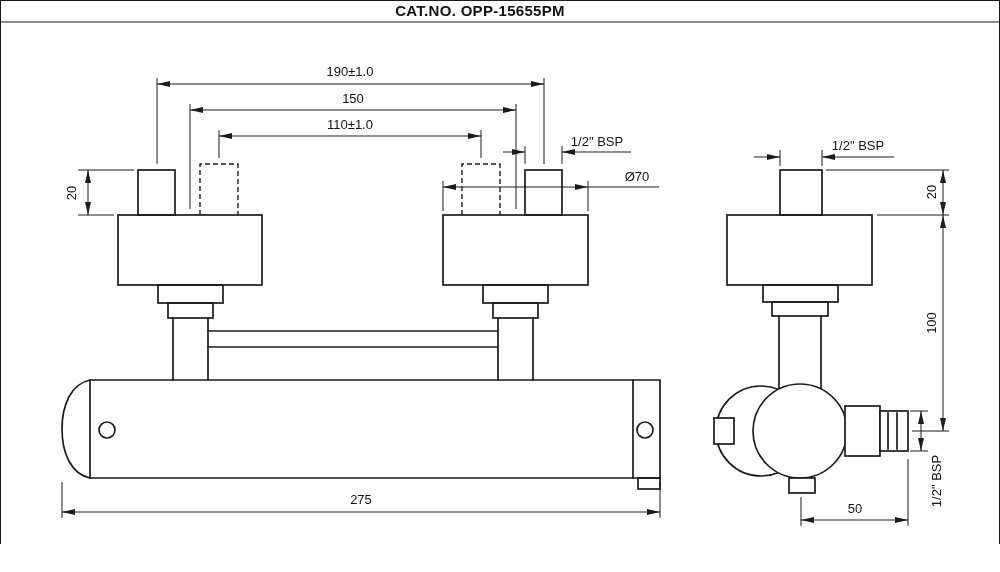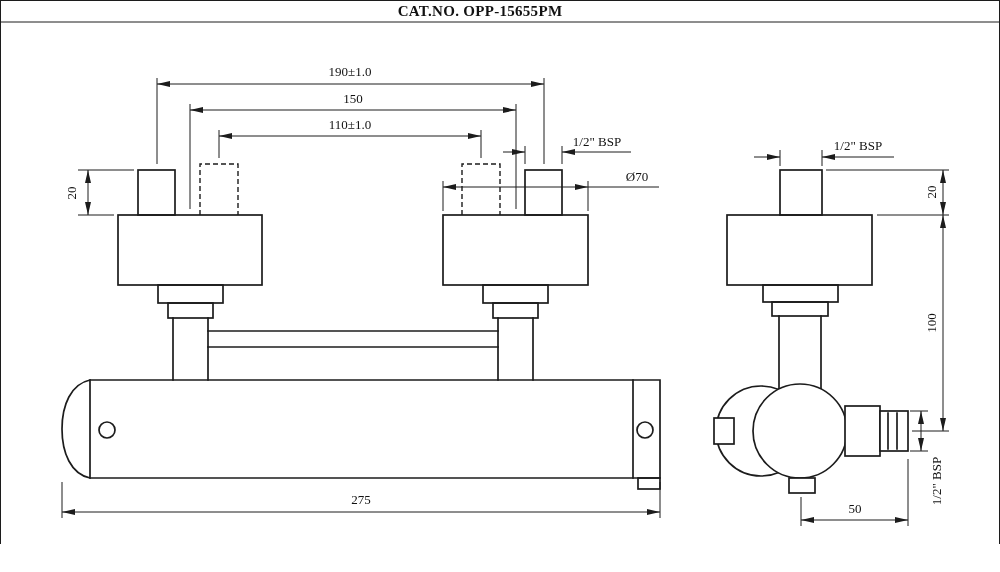--- a/index.html
+++ b/index.html
@@ -1,17 +1,17 @@
 <!DOCTYPE html>
 <html><head>
 <meta charset="utf-8">
 <style>
   html,body{margin:0;padding:0;background:#ffffff;}
   .page{width:1000px;height:544px;background:#ffffff;position:relative;overflow:hidden;
-        font-family:Liberation Serif, serif;}
+        font-family:Liberation Sans, sans-serif;}
   svg{display:block;}
   .part{fill:none;stroke:#1c1c1c;stroke-width:1.7;stroke-linejoin:miter;stroke-linecap:square;}
   .partf{fill:#ffffff;stroke:#1c1c1c;stroke-width:1.7;stroke-linejoin:miter;}
   .partd{fill:none;stroke:#1c1c1c;stroke-width:1.4;stroke-dasharray:5 3;}
   .mask{fill:#ffffff;stroke:none;}
   .dim{stroke:#1c1c1c;stroke-width:1;fill:none;}
   .dimtext{font-size:13px;fill:#111111;}
   .titletext{font-size:15px;font-weight:bold;fill:#111111;letter-spacing:0.3px;}
 </style>
 </head>

